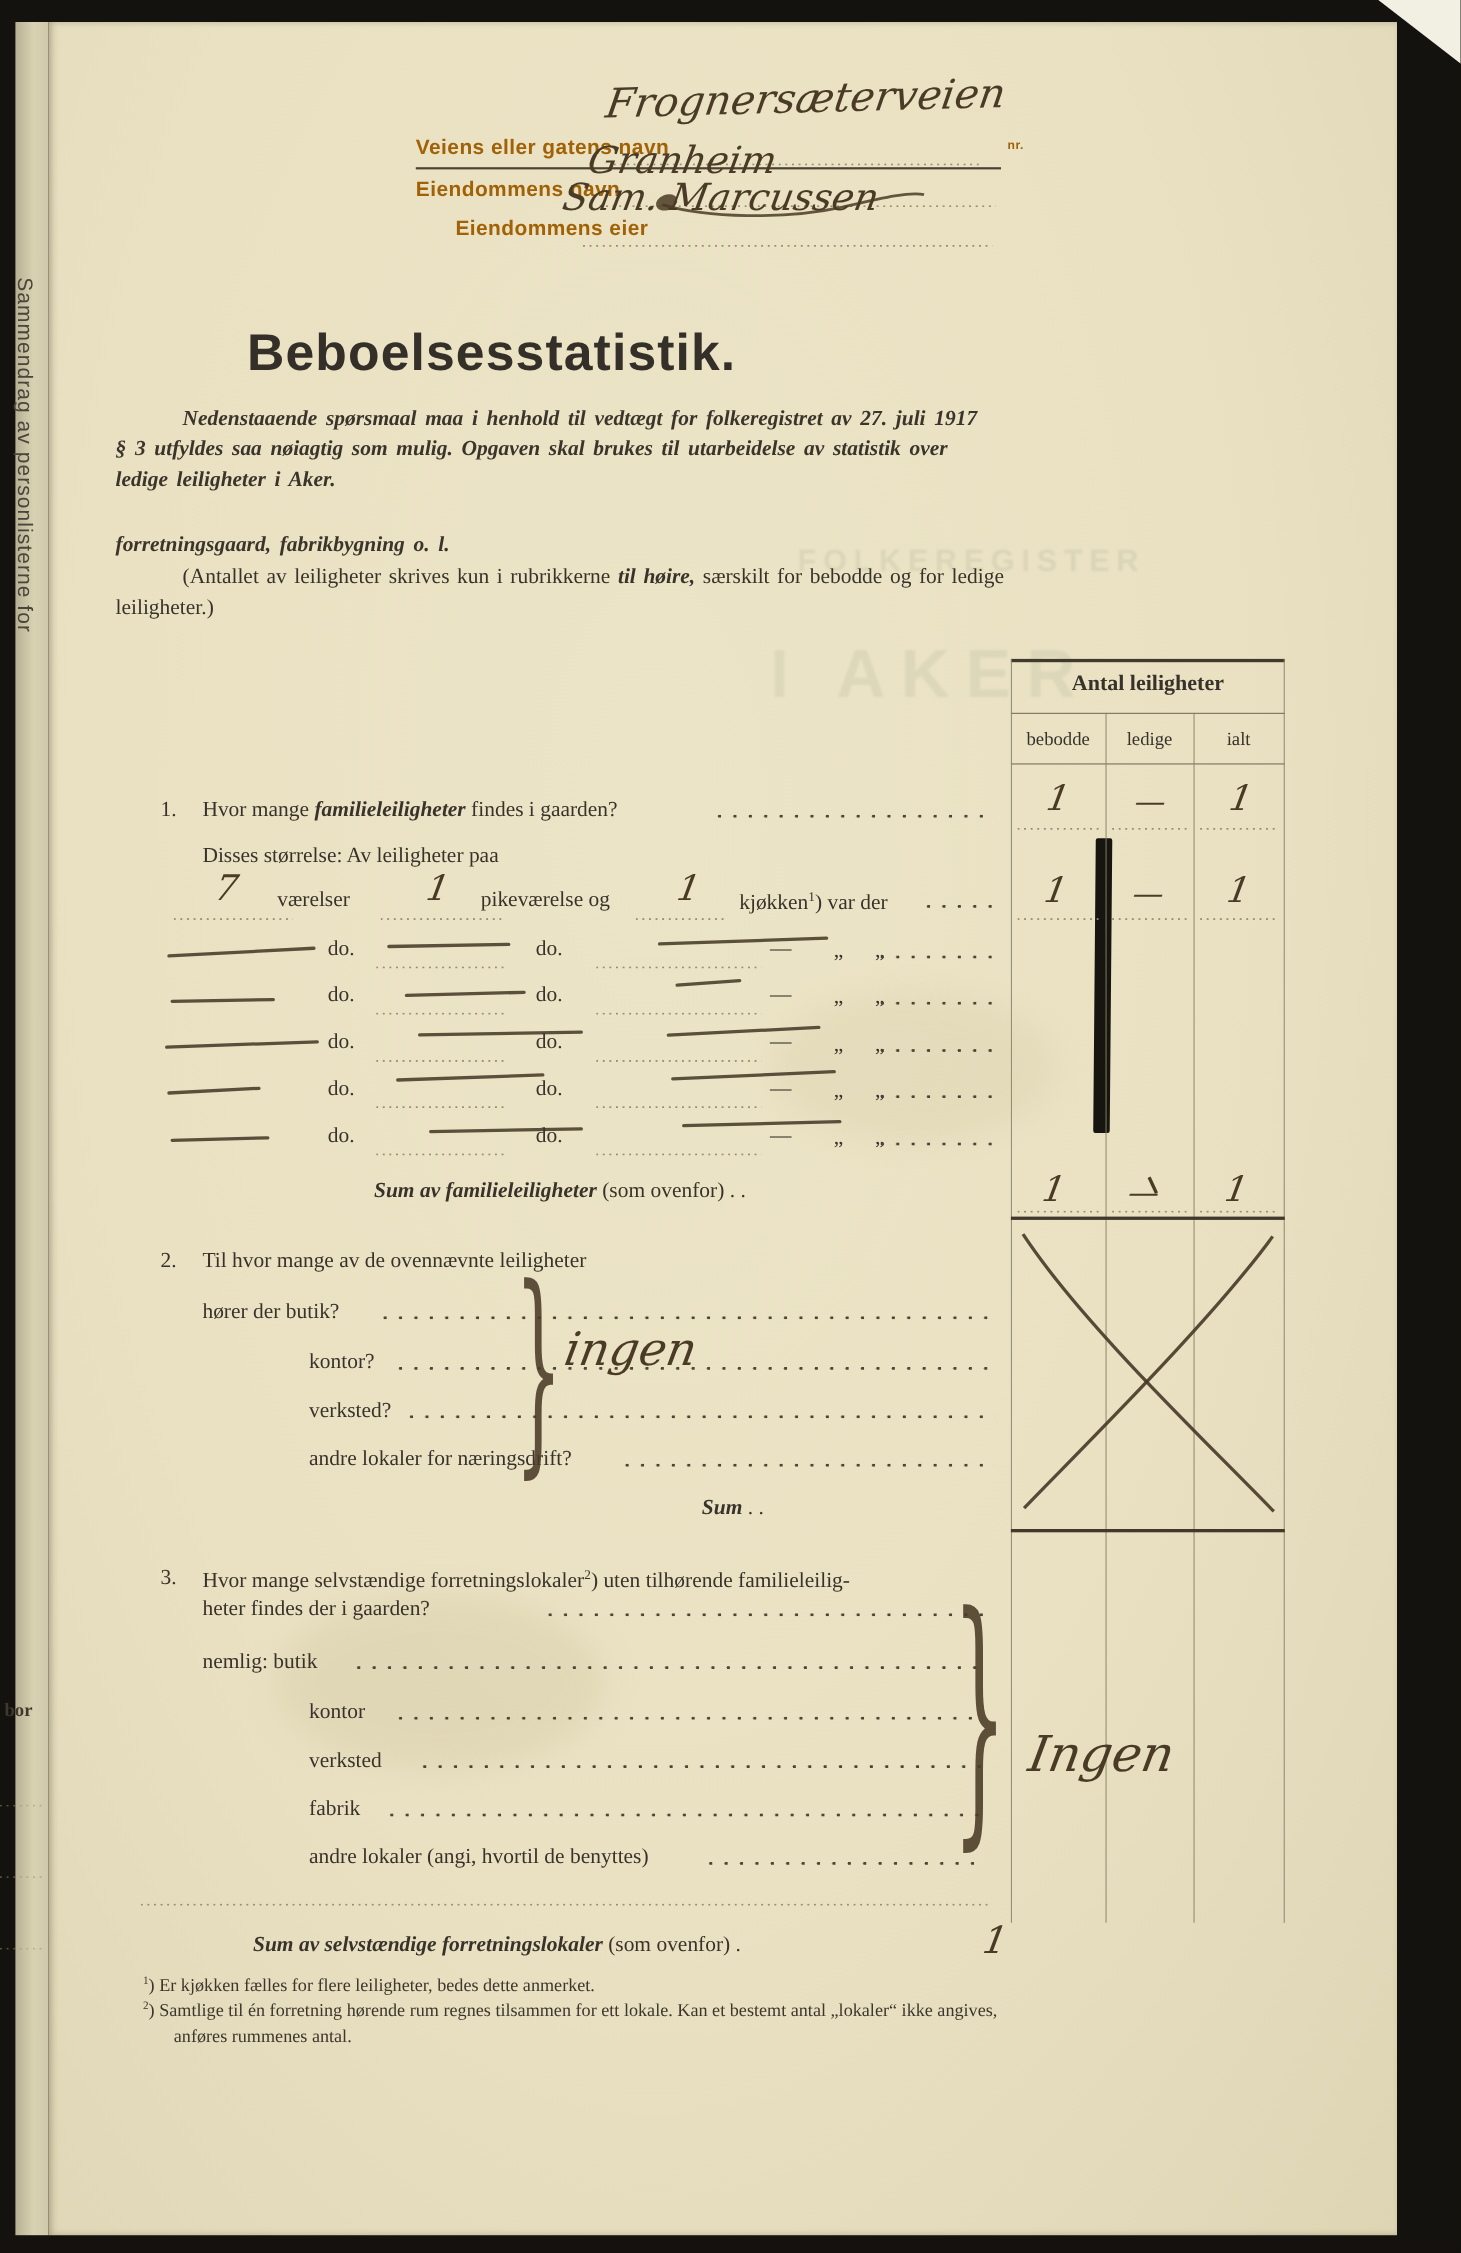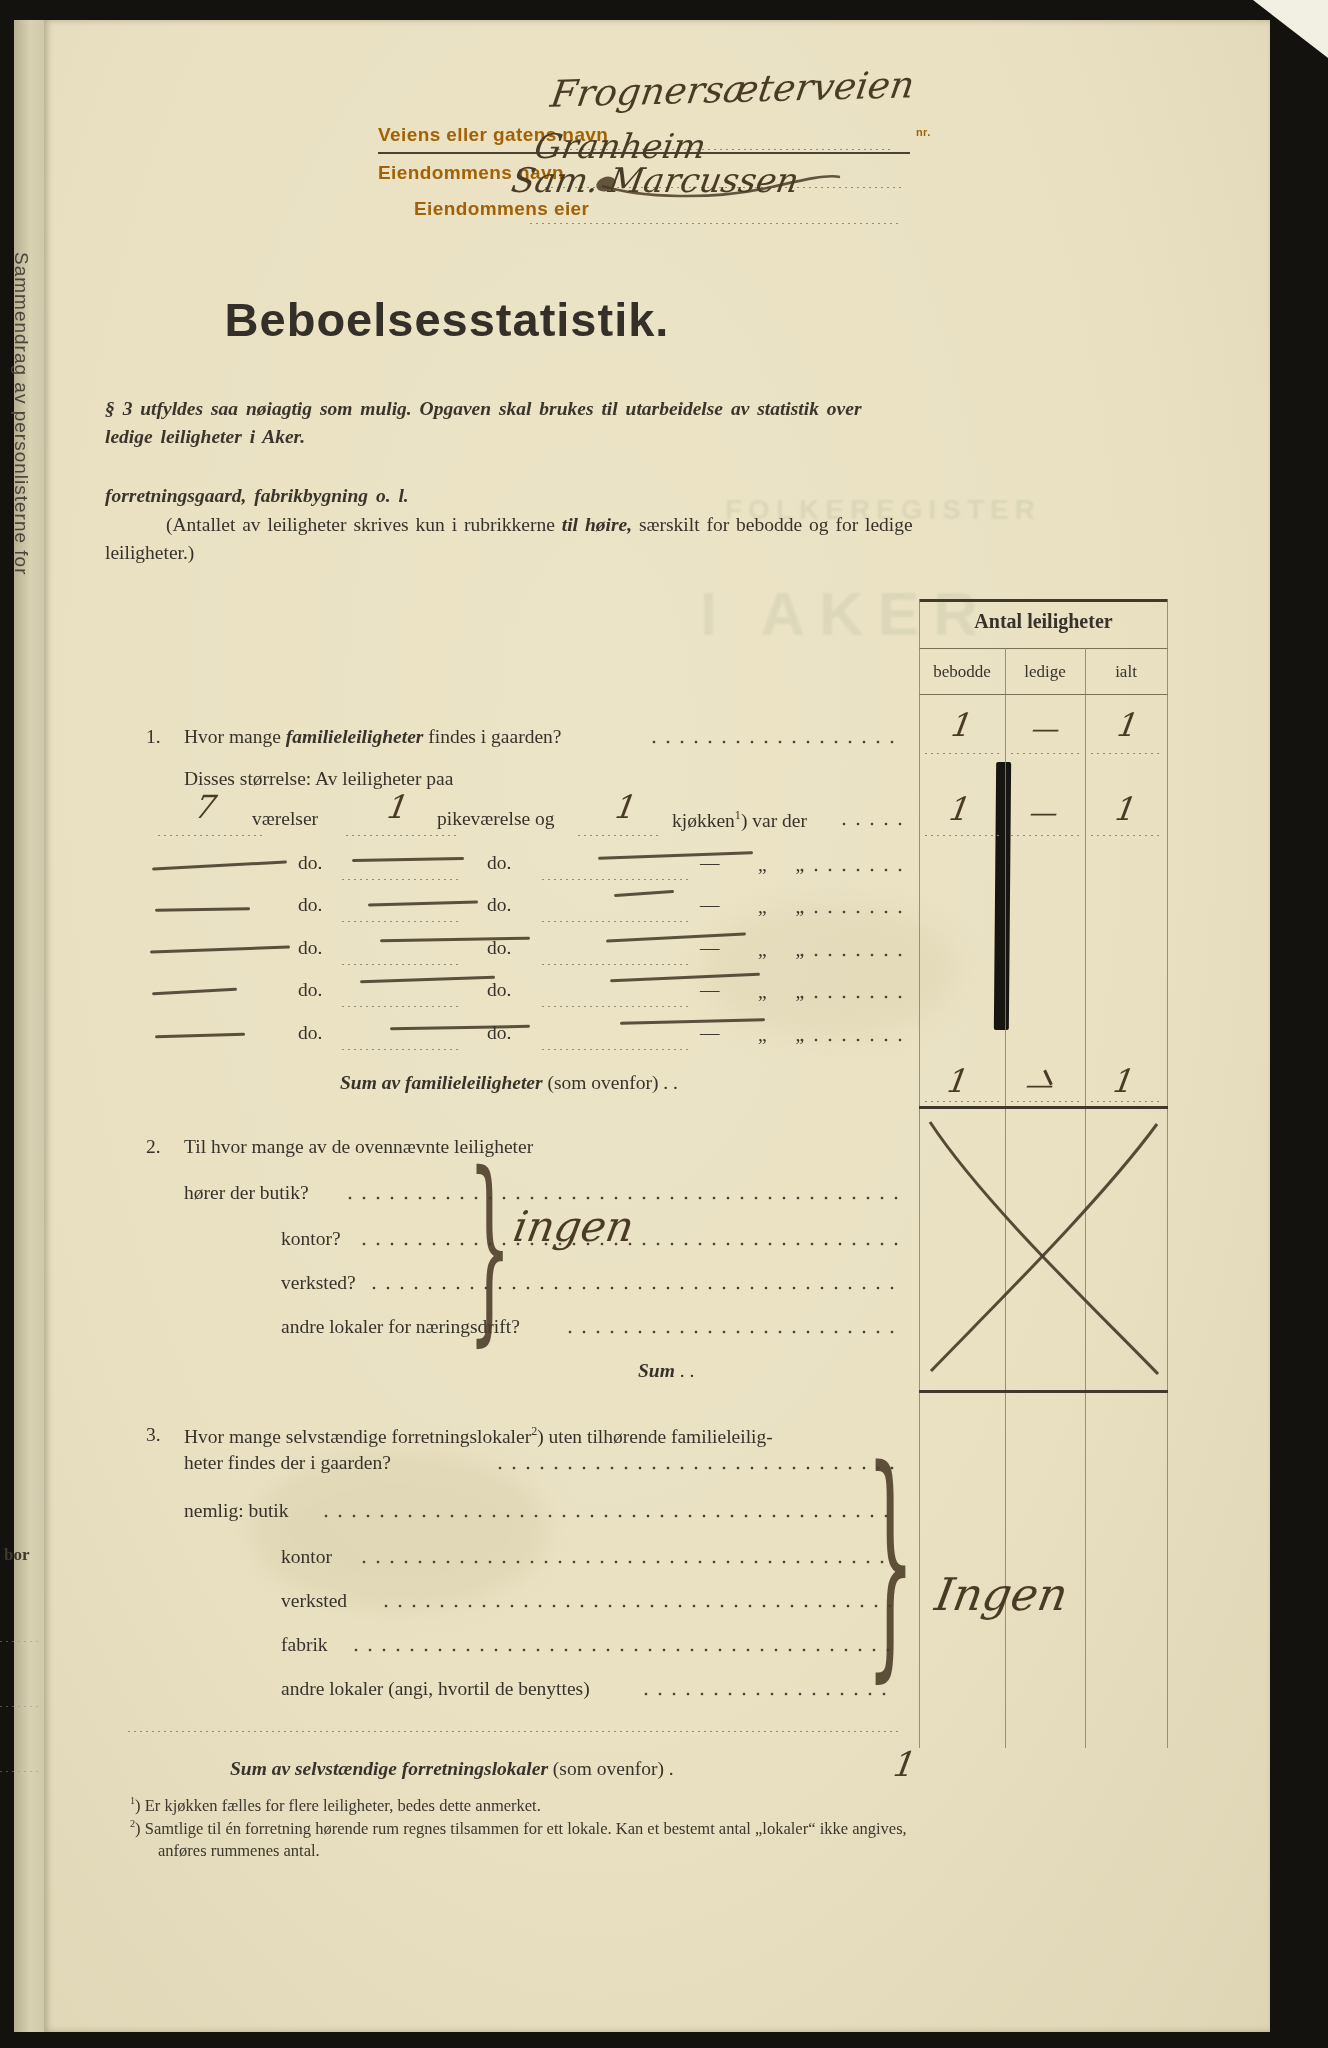--- a/index.html
+++ b/index.html
@@ -71,20 +71,21 @@
   <div class="a lbl" style="left:378px;top:198px;margin-left:36px;">Eiendommens eier</div>
   <div class="a hw" style="left:512px;top:160px;font-size:34px;">Sam. Marcussen</div>
   <div class="a dotfine" style="left:530px;top:222px;width:372px;"></div>
   <svg class="a" style="left:592px;top:168px;" width="252" height="36">
     <ellipse cx="14" cy="16" rx="10" ry="7" fill="#4a3b26" opacity=".85" transform="rotate(-20 14 16)"></ellipse>
     <path d="M10,18 C50,30 120,32 175,20 C210,12 235,6 248,9" stroke="#4a3b26" stroke-width="2.6" fill="none" opacity=".85"></path>
   </svg>
 
   <div class="a ttl" style="left:147px;top:292px;width:600px;text-align:center;">Beboelsesstatistik.</div>
 
+  <div class="a intro" style="left:166px;top:370px;">Nedenstaaende spørsmaal maa i henhold til vedtægt for folkeregistret av 27. juli 1917</div>
   <div class="a intro" style="left:105px;top:398px;text-align:right;">§ 3 utfyldes saa nøiagtig som mulig.  Opgaven skal brukes til utarbeidelse av statistik over</div>
   <div class="a intro" style="left:105px;top:426px;">ledige leiligheter i Aker.</div>
   <div class="a intro" style="left:105px;top:485px;">forretningsgaard, fabrikbygning o. l.</div>
   <div class="a ser" style="left:166px;top:514px;word-spacing:2px;text-align:right;"><span>(Antallet  av  leiligheter  skrives  kun  i  rubrikkerne  </span><span class="bi">til høire,</span><span>  særskilt  for  bebodde  og  for  ledige</span></div>
   <div class="a ser" style="left:105px;top:542px;">leiligheter.)</div>
 
   <div class="a heavy" style="left:919px;top:599px;width:249px;"></div>
   <div class="a ser" style="left:919px;top:610px;width:249px;text-align:center;font-weight:bold;font-size:20px;white-space:nowrap;">Antal leiligheter</div>
   <div class="a rule" style="left:919px;top:648px;width:249px;"></div>
   <div class="a ser" style="left:919px;top:662px;width:86px;text-align:center;font-size:17px;">bebodde</div>

